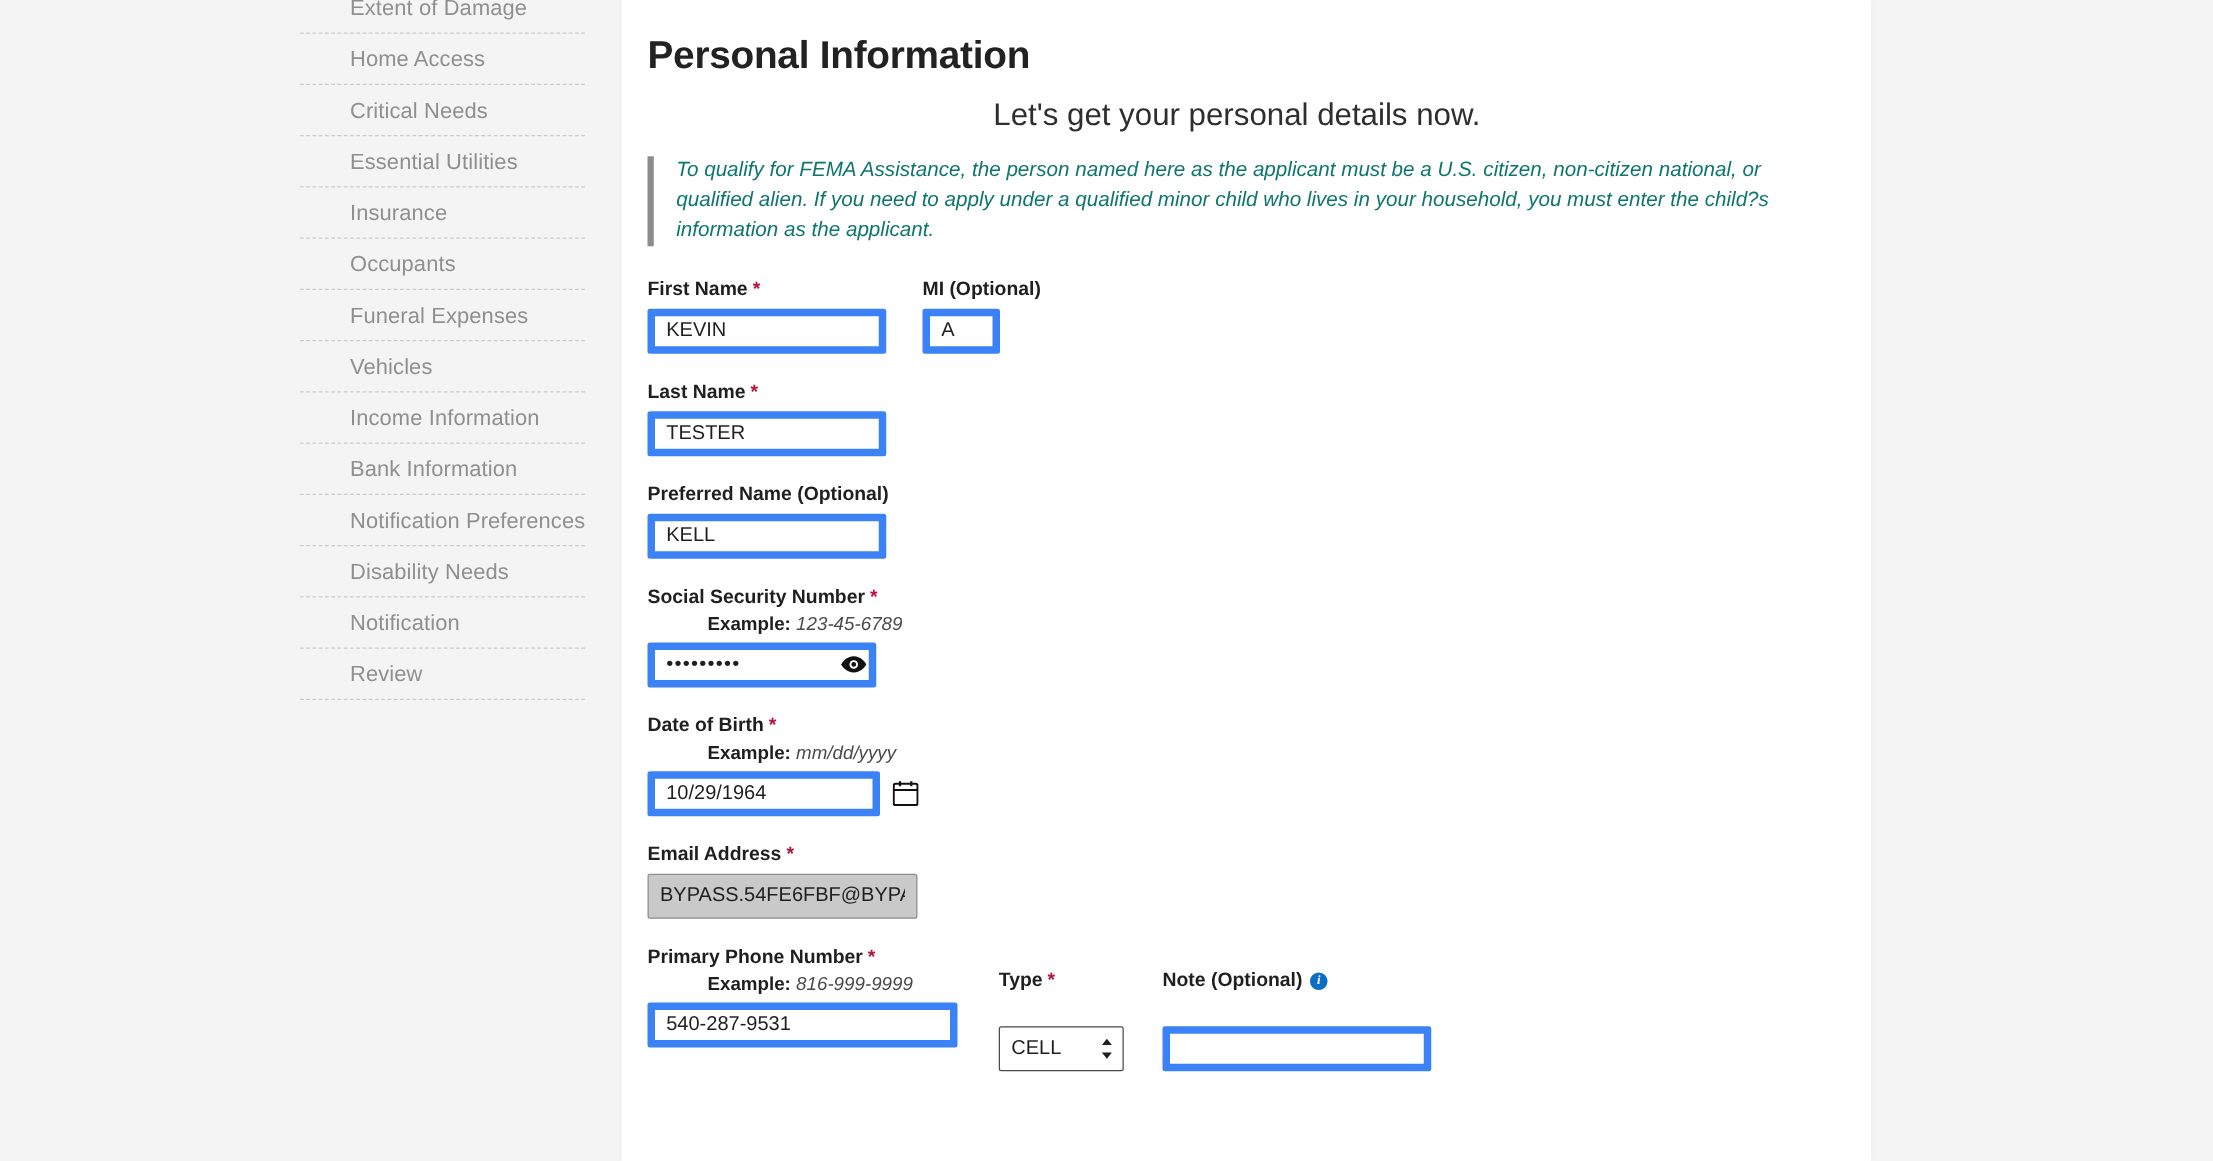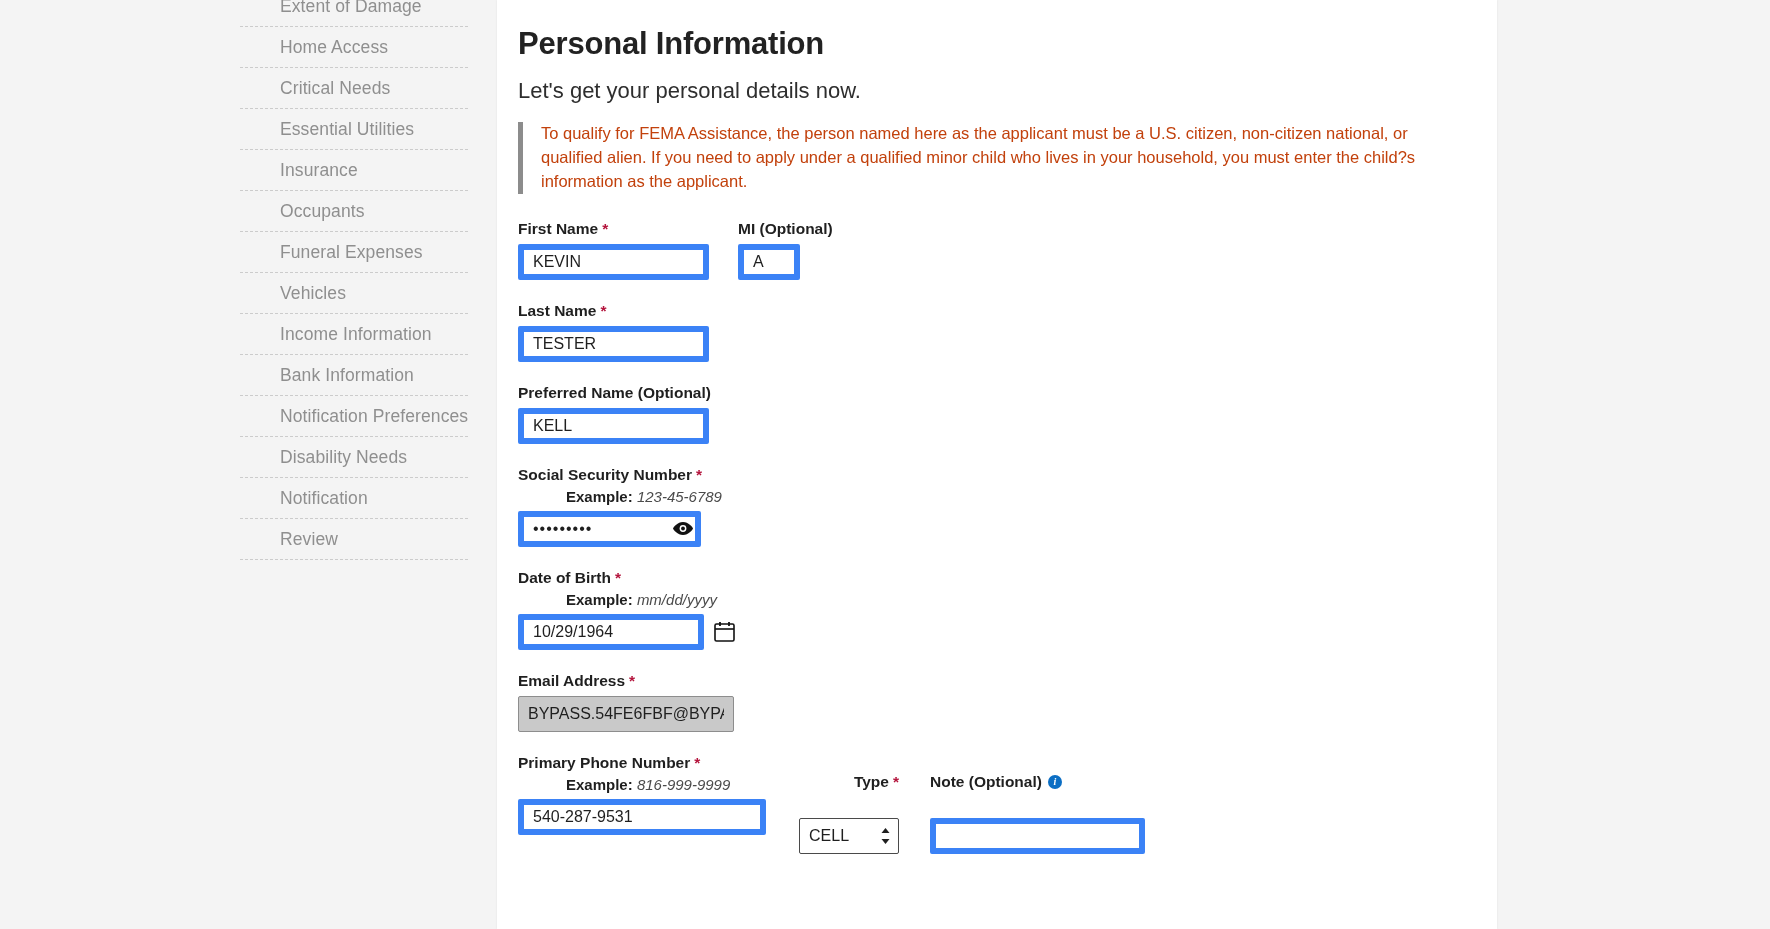--- a/index.html
+++ b/index.html
@@ -62,34 +62,36 @@
   h1.title {
     margin: 0;
     padding: 0;
     font-size: 31px;
     font-weight: bold;
     color: #222222;
     letter-spacing: -0.2px;
   }
   .subtitle {
     margin-top: 16px;
-    font-size: 22px;
+    font-size: 25px;
     color: #2e2e2e;
+    text-align: center;
   }
   .notice {
     margin-top: 18px;
     border-left: 5px solid #8c8c8c;
     padding: 0 0 0 18px;
     max-width: 935px;
   }
   .notice p {
     margin: 0;
+    font-style: italic;
     font-size: 16.5px;
     line-height: 1.45;
-    color: #c2410c;
+    color: #0f766e;
   }
 
   .field-label {
     font-size: 15.5px;
     font-weight: bold;
     color: #1f1f1f;
     margin-bottom: 6px;
   }
   .req {
     color: #b4143c;
@@ -333,21 +335,21 @@
             <span>Primary Phone Number</span><span class="req">*</span>
           </div>
           <div class="example">
             <span>Example:</span>
             <em>816-999-9999</em>
           </div>
           <input class="txt w-phone" type="text" value="540-287-9531" style="">
         </div>
 
         <div class="type-col">
-          <div class="field-label" style="margin-top:19px;text-align:right;">
+          <div class="field-label" style="margin-top:19px;">
             <span>Type</span><span class="req">*</span>
           </div>
           <div style="height:21px;"></div>
           <div class="sel-wrap">
             <select class="sel">
               <option>CELL</option>
               <option>HOME</option>
               <option>WORK</option>
               <option>OTHER</option>
             </select>

